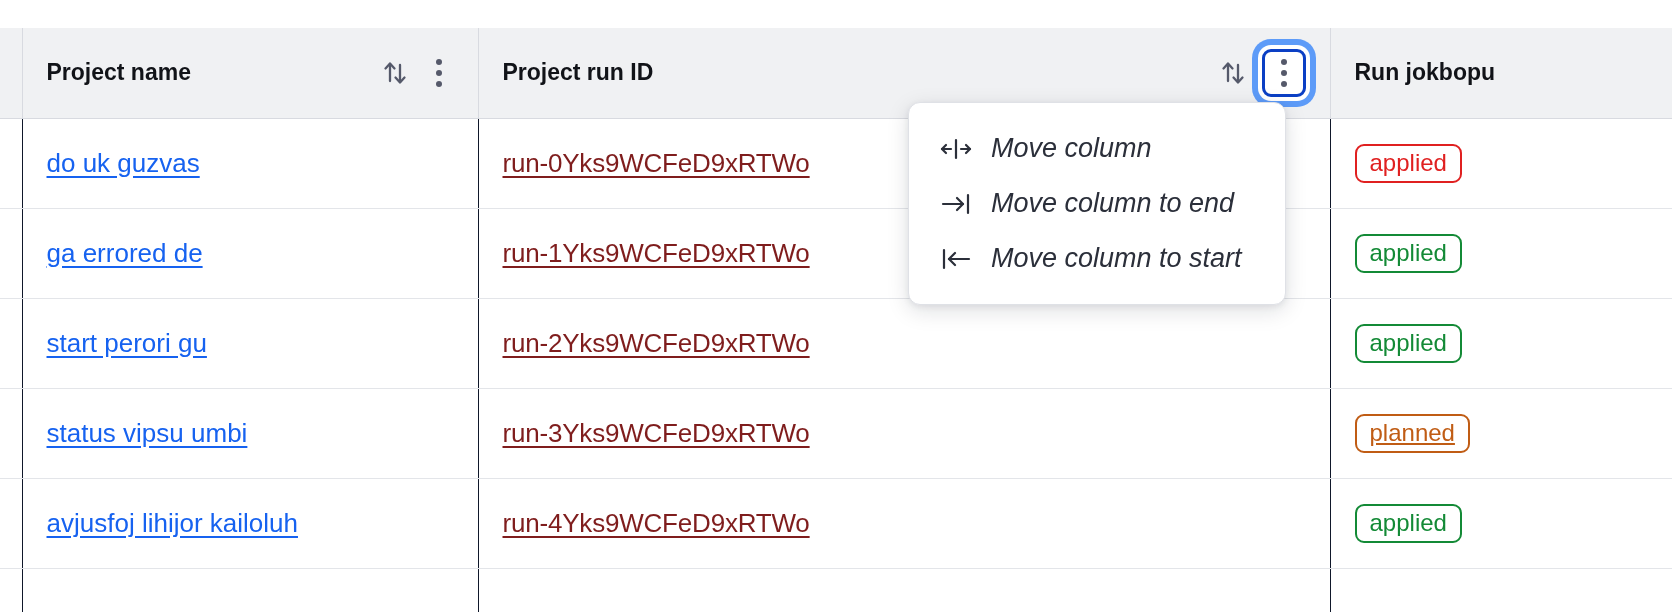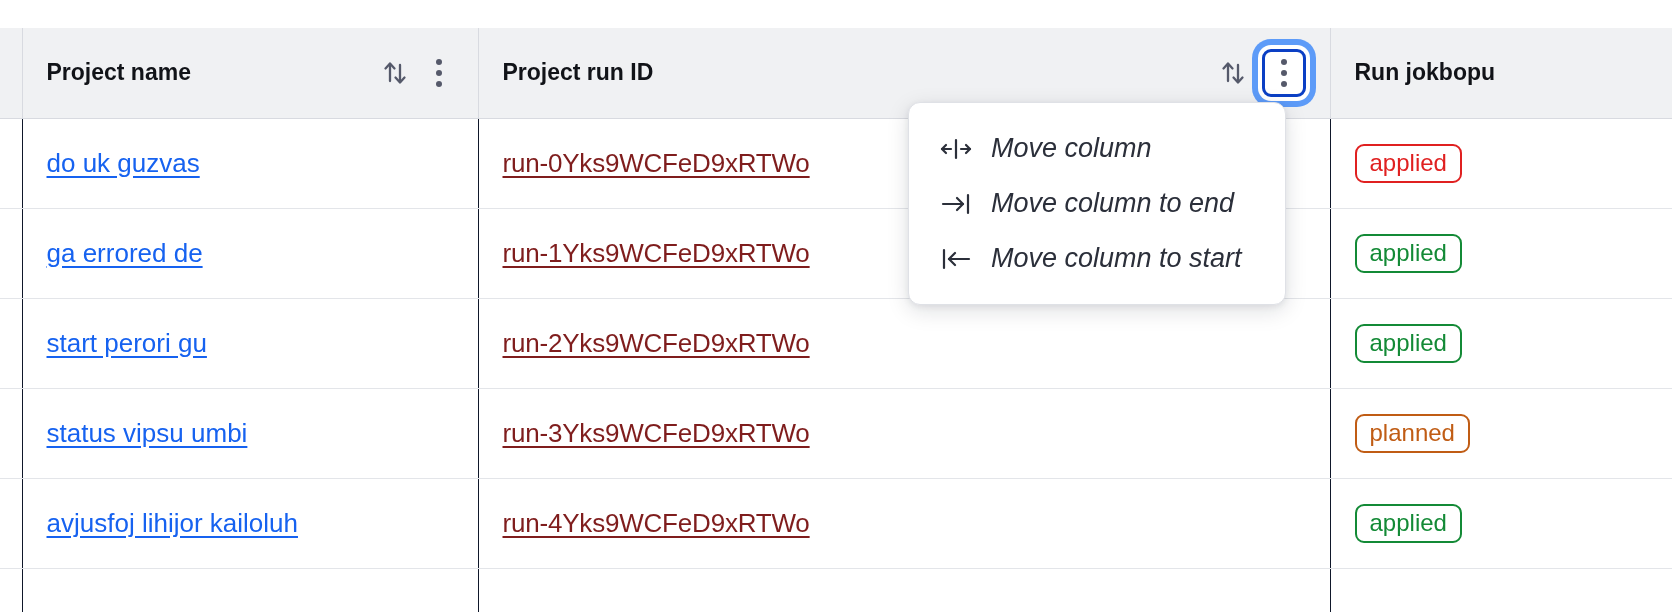--- a/index.html
+++ b/index.html
@@ -281,21 +281,21 @@
 
         <tr>
           <td class="gutter"></td>
           <td>
             <a class="cell-link">status vipsu umbi</a>
           </td>
           <td>
             <a class="cell-link runid">run-3Yks9WCFeD9xRTWo</a>
           </td>
           <td>
-            <span class="badge" style="color: rgb(192, 92, 20);">planned</span>
+            <span class="badge" style="color: rgb(192, 92, 20); text-decoration: underline;">planned</span>
           </td>
         </tr>
 
         <tr>
           <td class="gutter"></td>
           <td>
             <a class="cell-link">avjusfoj lihijor kailoluh</a>
           </td>
           <td>
             <a class="cell-link runid">run-4Yks9WCFeD9xRTWo</a>

